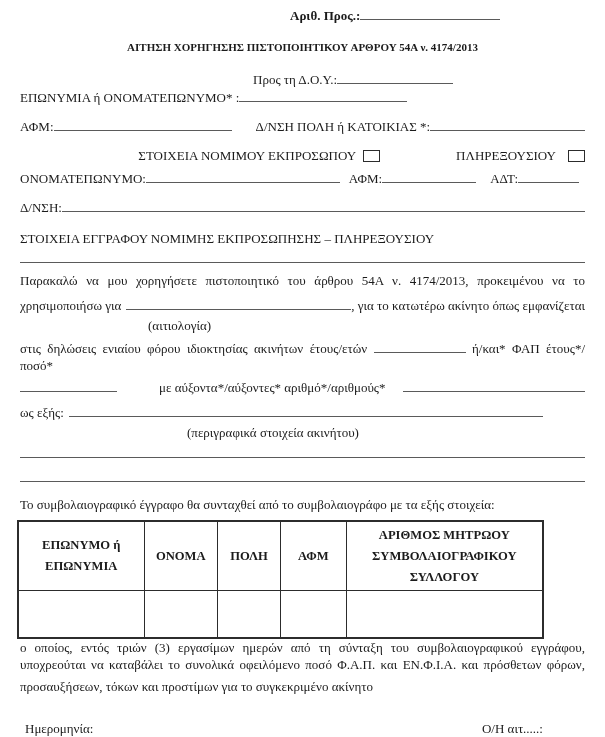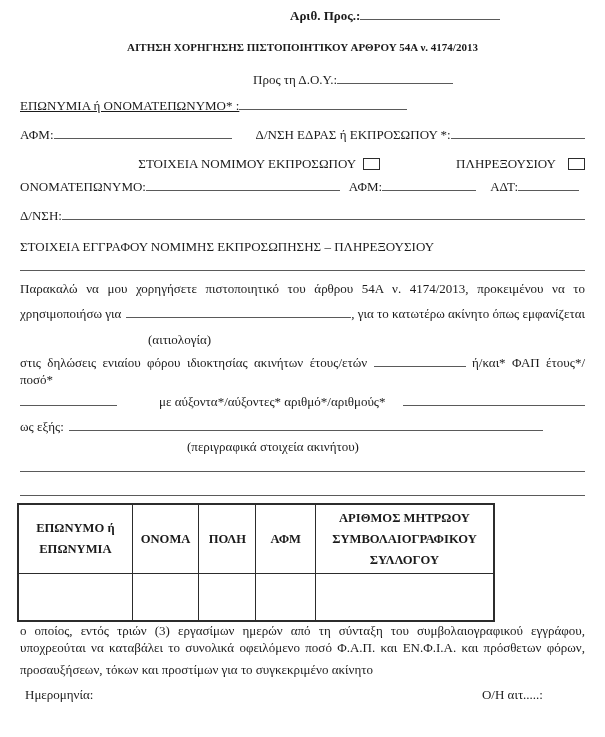--- a/index.html
+++ b/index.html
@@ -47,21 +47,21 @@
     background: #ffffff;
   }
   .cbrow { display: flex; align-items: center; line-height: 17px; justify-content: flex-end; }
 
   .ruleline { border-bottom: 1px solid #5a5a5a; height: 0; }
 
   .title-row { text-align: center; font-weight: bold; font-size: 11px; line-height: 18px; }
 
   table.notary {
     border-collapse: collapse;
-    width: 478px;
+    width: 527px;
     margin-left: -3px;
     table-layout: fixed;
     border-radius: 16px;
   }
   table.notary th, table.notary td {
     border: 1px solid #2c2c2c;
     padding: 2px 4px;
   }
   table.notary { border: 2px solid #2c2c2c; }
   table.notary th {
@@ -90,29 +90,29 @@
   <div class="line" style="margin-left:270px;">
     <span class="bold nowrap">Αριθ. Προς.:</span><span class="blank" style="width:140px;"></span>
   </div>
 
   <div class="title-row" style="margin-top:14px;">ΑΙΤΗΣΗ ΧΟΡΗΓΗΣΗΣ ΠΙΣΤΟΠΟΙΗΤΙΚΟΥ ΑΡΘΡΟΥ 54Α ν. 4174/2013</div>
 
   <div class="line" style="margin-top:14px; margin-left:233px;">
     <span class="nowrap">Προς τη Δ.Ο.Υ.:</span><span class="blank" style="width:116px;"></span>
   </div>
 
-  <div class="line" style="margin-top:8px;text-decoration:underline;">
+  <div class="line" style="margin-top:0;">
     <span class="nowrap">ΕΠΩΝΥΜΙΑ ή ΟΝΟΜΑΤΕΠΩΝΥΜΟ* :</span><span class="blank" style="width:168px;"></span>
   </div>
 
   <div class="frow" style="margin-top:11px;">
     <span class="lbl">ΑΦΜ:</span>
       <span class="blank" style="width:178px;"></span>
     <span style="width:24px;"></span>
-    <span class="lbl">Δ/ΝΣΗ ΕΔΡΑΣ ή ΕΚΠΡΟΣΩΠΟΥ *:</span>
+    <span class="lbl">Δ/ΝΣΗ ΠΟΛΗ ή ΚΑΤΟΙΚΙΑΣ *:</span>
       <span class="blank grow"></span>
   </div>
 
   <div class="cbrow" style="margin-top:12px;">
     <span class="nowrap">ΣΤΟΙΧΕΙΑ ΝΟΜΙΜΟΥ ΕΚΠΡΟΣΩΠΟΥ</span>
     <span class="checkbox" style="margin-left:7px;"></span>
     <span style="width:76px;"></span>
     <span class="nowrap">ΠΛΗΡΕΞΟΥΣΙΟΥ</span>
     <span class="checkbox" style="margin-left:12px;"></span>
   </div>
@@ -138,21 +138,21 @@
 
   <div class="jline" style="margin-top:9px;">Παρακαλώ να μου χορηγήσετε πιστοποιητικό του άρθρου 54Α ν. 4174/2013, προκειμένου να το</div>
 
   <div class="frow" style="margin-top:7px;">
     <span class="lbl">χρησιμοποιήσω για</span>
     <span style="width:5px;"></span>
     <span class="blank grow"></span>
     <span class="lbl">, για το κατωτέρω ακίνητο όπως εμφανίζεται</span>
   </div>
 
-  <div class="line" style="margin-top:9px; margin-left:128px;">(αιτιολογία)</div>
+  <div class="line" style="margin-top:3px; margin-left:128px;">(αιτιολογία)</div>
 
   <div class="jline" style="margin-top:5px;">
     <span>στις δηλώσεις ενιαίου φόρου ιδιοκτησίας ακινήτων έτους/ετών</span>
     <span class="blank" style="width:92px;"></span>
     <span>ή/και* ΦΑΠ έτους*/ποσό*</span>
   </div>
 
   <div class="frow" style="margin-top:4px;gap:18px;">
     <span class="blank" style="width:97px;"></span>
     <span style="width:6px;"></span>
@@ -164,20 +164,21 @@
     <span class="lbl">ως εξής:</span>
     <span style="width:5px;"></span>
     <span class="blank grow"></span>
   </div>
 
   <div class="line" style="margin-top:3px; margin-left:167px;">(περιγραφικά στοιχεία ακινήτου)</div>
 
   <div class="ruleline" style="margin-top:16px;"></div>
   <div class="ruleline" style="margin-top:23px;"></div>
 
+  <div class="line" style="margin-top:14px;">Το συμβολαιογραφικό έγγραφο θα συνταχθεί από το συμβολαιογράφο με τα εξής στοιχεία:</div>
 
   <table class="notary" style="margin-top:7px;">
     <colgroup>
       <col style="width:24%">
         <col style="width:14%">
         <col style="width:12%">
         <col style="width:12.5%">
         <col style="width:37.5%">
     </colgroup>
     <thead>
@@ -199,18 +200,18 @@
       </tr>
     </tbody>
   </table>
 
   <div class="oblig" style="">
     <div class="jline oblig-line">ο οποίος, εντός τριών (3) εργασίμων ημερών από τη σύνταξη του συμβολαιογραφικού εγγράφου,</div>
     <div class="jline oblig-line">υποχρεούται να καταβάλει το συνολικά οφειλόμενο ποσό Φ.Α.Π. και ΕΝ.Φ.Ι.Α. και πρόσθετων φόρων,</div>
     <div class="last">προσαυξήσεων, τόκων και προστίμων για το συγκεκριμένο ακίνητο</div>
   </div>
 
-  <div class="footer-row" style="margin-top:3px;">
+  <div class="footer-row" style="margin-top:20px;">
     <span style="padding-left:5px;">Ημερομηνία:</span>
     <span style="margin-right:42px;">Ο/Η αιτ.....:</span>
   </div>
 
 </div>
 
 </body></html>

